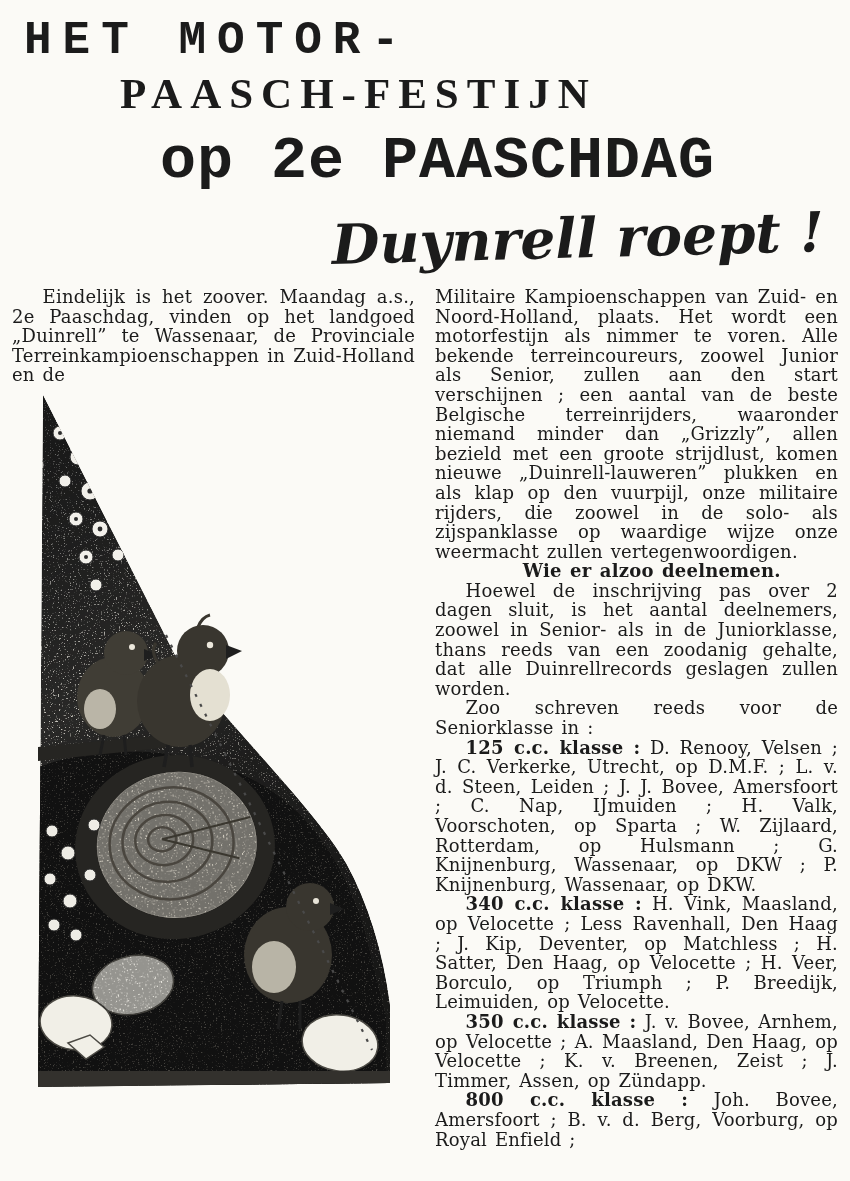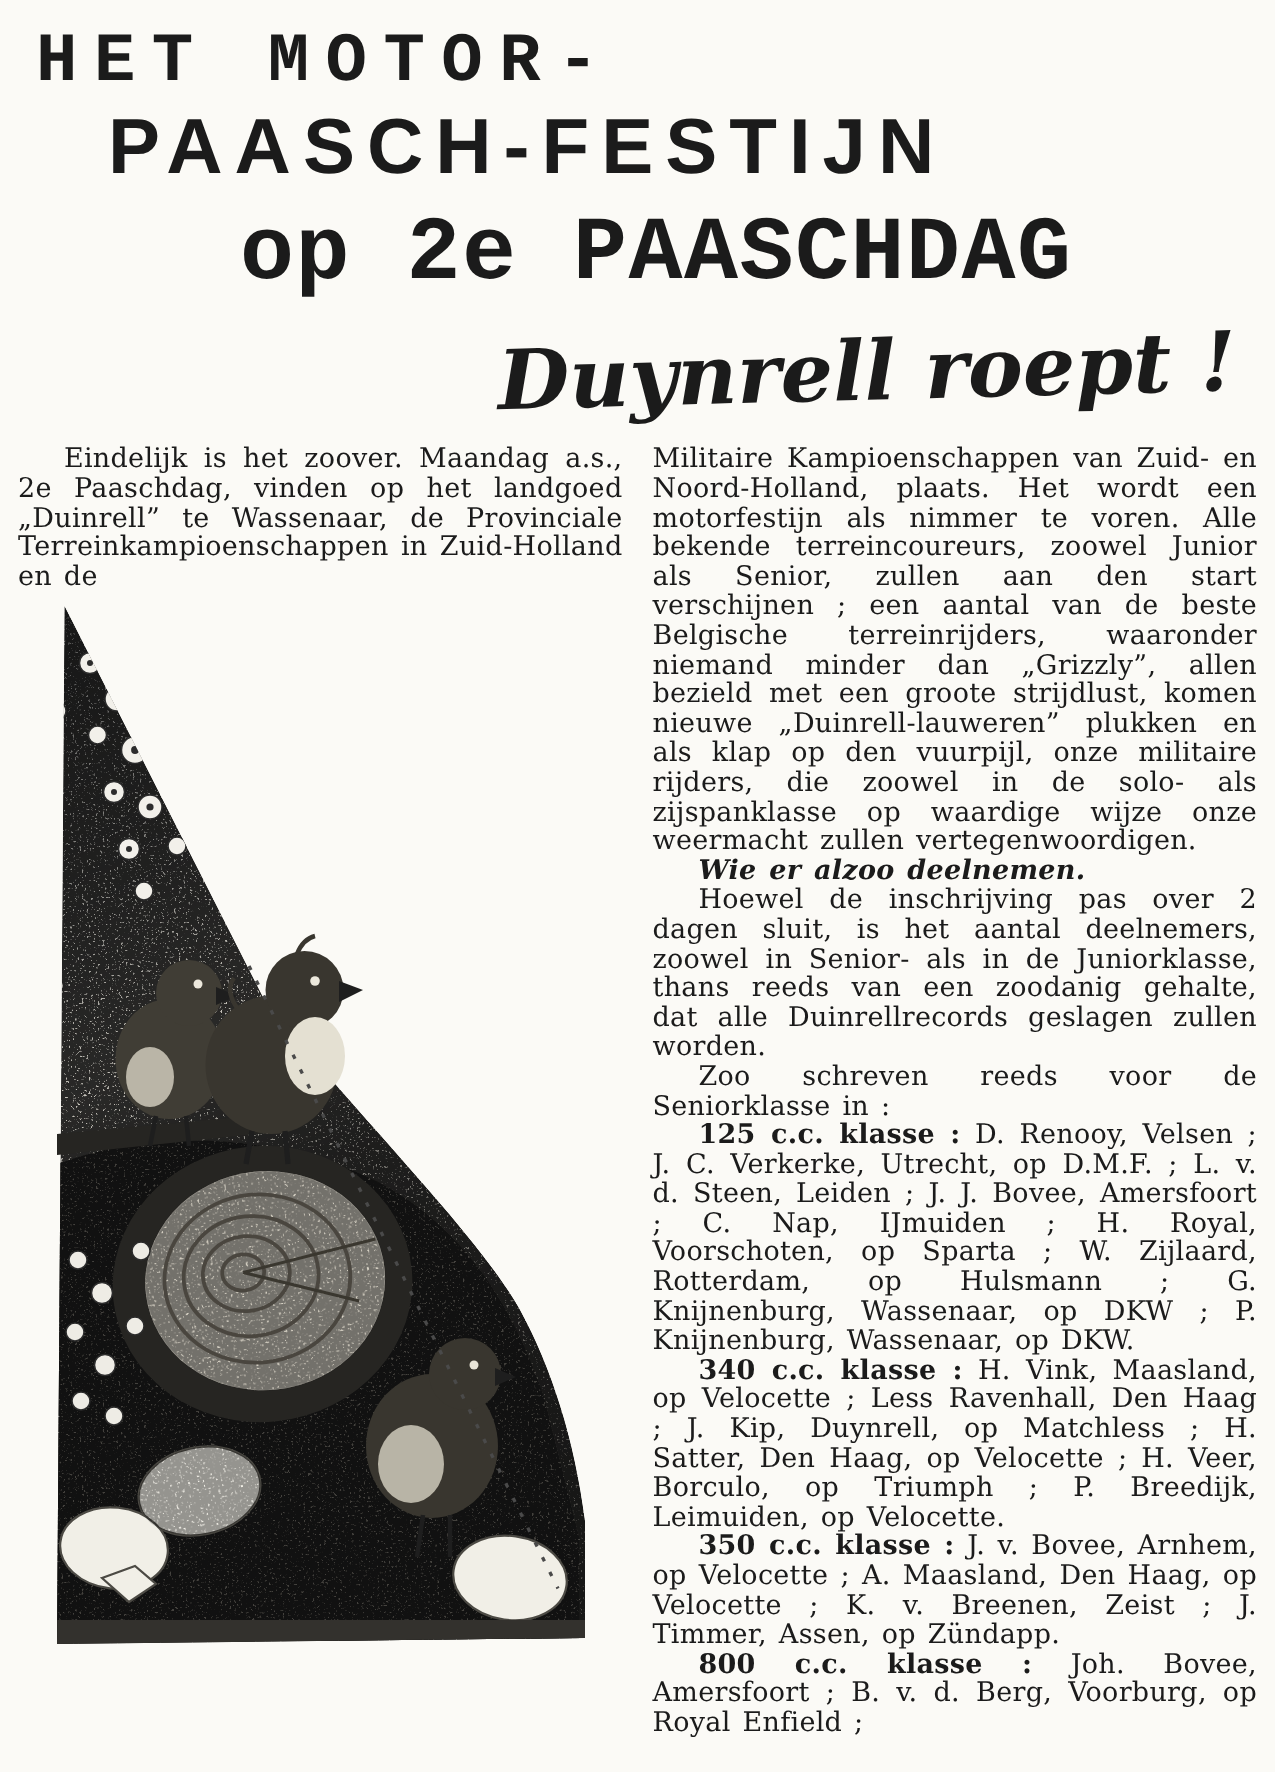--- a/index.html
+++ b/index.html
@@ -14,23 +14,23 @@
   .page{width:850px;height:1181px;position:relative;}
 
   
   .mast-line1{
     margin:16px 0 0 24px;
     font-family:"Liberation Mono", monospace;
     font-weight:bold;font-size:46px;line-height:1.1;
     letter-spacing:11px;white-space:nowrap;
   }
   .mast-line2{
-    margin:4px 0 0 72px;
-    font-family:Liberation Sans, sans-serif;
-    font-weight:bold;font-size:52px;line-height:1.05;
+    margin:4px 0 0 120px;
+    font-family:Liberation Serif, serif;
+    font-weight:bold;font-size:43px;line-height:1.05;
     letter-spacing:8px;white-space:nowrap;
   }
   .mast-line3{
     margin:12px 0 0 160px;
     font-family:"Liberation Mono", monospace;
     font-weight:bold;font-size:60px;line-height:1.1;
     letter-spacing:1px;white-space:nowrap;
   }
   .slogan{
     margin:6px 26px 0 0;
@@ -49,22 +49,22 @@
     margin:24px 12px 0 12px;
   }
   .col{
     width:calc(50% - 8px);
     font-size:18px;line-height:19.6px;
     text-align:justify;
     letter-spacing:.2px;word-spacing:2px;
   }
   .col p{margin:0;text-indent:1.7em;}
   .subhead{
-    text-align:left;font-weight:bold;
-    margin:9px 0 3px 0;text-indent:0;font-style:italic;
+    text-align:center;font-weight:bold;
+    margin:9px 0 3px 0;text-indent:0;
   }
   .klasse-label{font-weight:bold;margin-top:16px;}
   .illustration{display:block;margin:10px 0 0 26px;}
 </style>
 </head>
 <body>
 
 <div class="page">
 
   <div class="mast-line1">HET MOTOR-</div>
@@ -195,23 +195,23 @@
     </div>
 
     <div class="col">
       <p style="text-indent:0">Militaire Kampioenschappen van Zuid- en Noord-Holland, plaats. Het wordt een motorfestijn als nimmer te voren. Alle bekende terreincoureurs, zoowel Junior als Senior, zullen aan den start verschijnen ; een aantal van de beste Belgische terreinrijders, waaronder niemand minder dan „Grizzly”, allen bezield met een groote strijdlust, komen nieuwe „Duinrell-lauweren” plukken en als klap op den vuurpijl, onze militaire rijders, die zoowel in de solo- als zijspanklasse op waardige wijze onze weermacht zullen vertegenwoordigen.</p>
 
       <p class="subhead">Wie er alzoo deelnemen.</p>
 
       <p>Hoewel de inschrijving pas over 2 dagen sluit, is het aantal deelnemers, zoowel in Senior- als in de Juniorklasse, thans reeds van een zoodanig gehalte, dat alle Duinrellrecords geslagen zullen worden.</p>
       <p>Zoo schreven reeds voor de Seniorklasse in :</p>
 
-      <p><span class="klasse-label">125 c.c. klasse :</span><span> D. Renooy, Velsen ; J. C. Verkerke, Utrecht, op D.M.F. ; L. v. d. Steen, Leiden ; J. J. Bovee, Amersfoort ; C. Nap, IJmuiden ; H. Royal, Voorschoten, op Sparta ; W. Zijlaard, Rotterdam, op Hulsmann ; G. Knijnenburg, Wassenaar, op DKW ; P. Knijnenburg, Wassenaar, op DKW.</span></p>
-
-      <p><span class="klasse-label">340 c.c. klasse :</span><span> H. Vink, Maasland, op Velocette ; Less Ravenhall, Den Haag ; J. Kip, Duynrell, op Matchless ; H. Satter, Den Haag, op Velocette ; H. Veer, Borculo, op Triumph ; P. Breedijk, Leimuiden, op Velocette.</span></p>
+      <p><span class="klasse-label">125 c.c. klasse :</span><span> D. Renooy, Velsen ; J. C. Verkerke, Utrecht, op D.M.F. ; L. v. d. Steen, Leiden ; J. J. Bovee, Amersfoort ; C. Nap, IJmuiden ; H. Valk, Voorschoten, op Sparta ; W. Zijlaard, Rotterdam, op Hulsmann ; G. Knijnenburg, Wassenaar, op DKW ; P. Knijnenburg, Wassenaar, op DKW.</span></p>
+
+      <p><span class="klasse-label">340 c.c. klasse :</span><span> H. Vink, Maasland, op Velocette ; Less Ravenhall, Den Haag ; J. Kip, Deventer, op Matchless ; H. Satter, Den Haag, op Velocette ; H. Veer, Borculo, op Triumph ; P. Breedijk, Leimuiden, op Velocette.</span></p>
 
       <p><span class="klasse-label">350 c.c. klasse :</span><span> J. v. Bovee, Arnhem, op Velocette ; A. Maasland, Den Haag, op Velocette ; K. v. Breenen, Zeist ; J. Timmer, Assen, op Zündapp.</span></p>
 
       <p><span class="klasse-label">800 c.c. klasse :</span><span> Joh. Bovee, Amersfoort ; B. v. d. Berg, Voorburg, op Royal Enfield ;</span></p>
     </div>
 
   </div>
 </div>
 
 </body></html>

